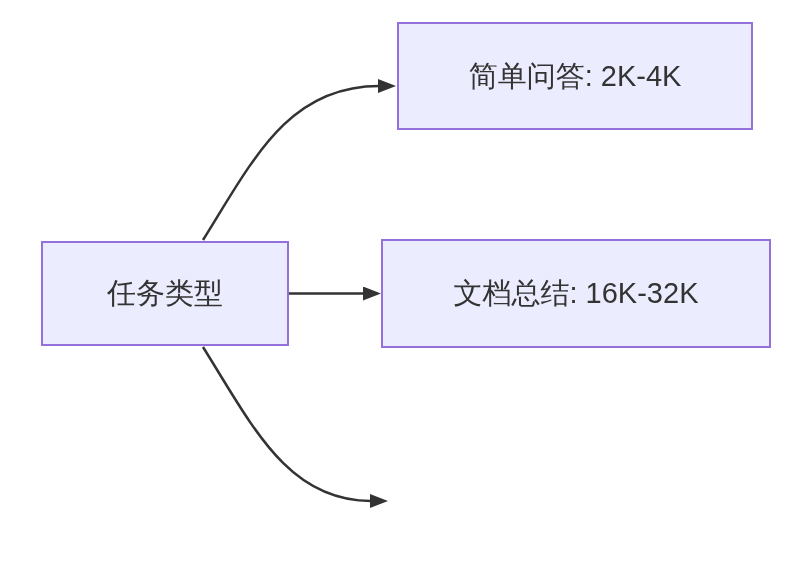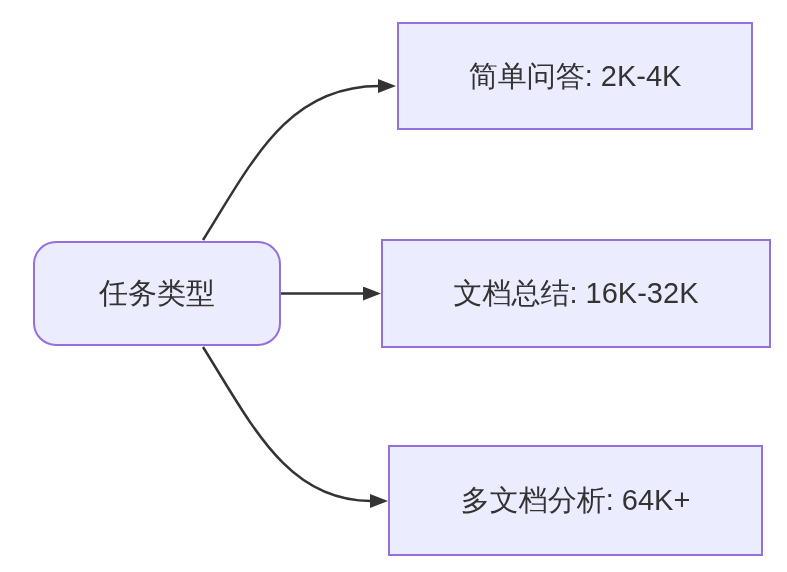--- a/index.html
+++ b/index.html
@@ -38,21 +38,21 @@
     border: 2px solid var(--node-border, #9370DB);
     color: var(--text, #333333);
     display: flex;
     align-items: center;
     justify-content: center;
     font-size: 29px;
     line-height: 1.2;
     white-space: nowrap;
     text-align: center;
   }
-  .node-root   { left: 33px;  top: 241px; width: 248px; height: 105px; border-radius: 23px; }
+  .node-root   { left: 41px;  top: 241px; width: 248px; height: 105px; }
   .node-b0     { left: 397px; top: 22px;  width: 356px; height: 108px; }
   .node-b1     { left: 381px; top: 239px; width: 390px; height: 109px; }
   .node-b2     { left: 388px; top: 445px; width: 375px; height: 111px; }
 </style>
 </head>
 <body>
 
 <div class="canvas">
 
   <svg class="edges" viewBox="0 0 787 572" xmlns="http://www.w3.org/2000/svg">
@@ -71,17 +71,14 @@
   </div>
 
   <div class="node node-b0">
     <span>简单问答: 2K-4K</span>
   </div>
 
   <div class="node node-b1">
     <span>文档总结: 16K-32K</span>
   </div>
 
-  <div class="node node-b2">
-    <span>多文档分析: 64K+</span>
-  </div>
 
 </div>
 
 </body></html>

